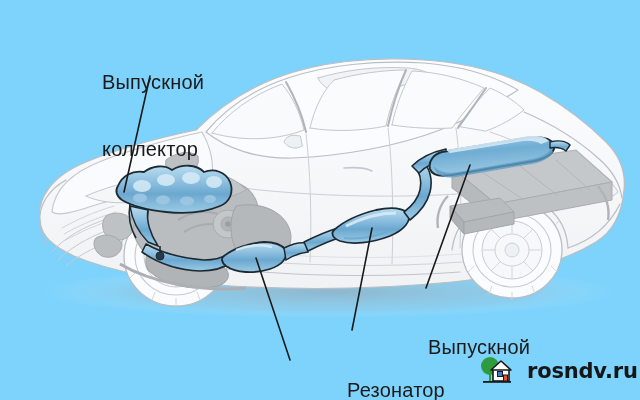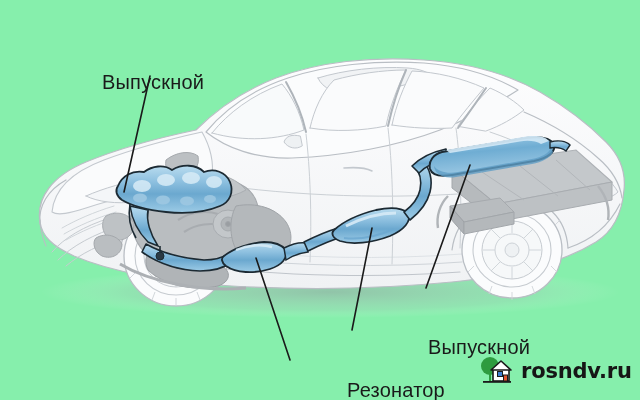--- a/index.html
+++ b/index.html
@@ -4,21 +4,21 @@
 <style>
   html, body {
     margin: 0;
     padding: 0;
     background: #ffffff;
   }
   #stage {
     position: relative;
     width: 640px;
     height: 400px;
-    background: #86efac;
+    background: #7dd3fc;
     overflow: hidden;
     font-family: "Liberation Sans", "DejaVu Sans", sans-serif;
   }
   #artwork {
     position: absolute;
     left: 0; top: 0;
     width: 640px;
     height: 400px;
   }
   .label {
@@ -36,21 +36,21 @@
   #label-muffler  { left: 428px; top: 291px; }
   #label-resonator{ left: 347px; top: 334px; }
   #label-catalyst { left: 246px; top: 364px; }
 
   #watermark {
     position: absolute;
     left: 479px;
     top: 356px;
     display: flex;
     align-items: center;
-    gap: 8px;
+    gap: 14px;
   }
   #watermark .wm-text {
     color: #161616;
     font-family: "DejaVu Sans", "Liberation Sans", sans-serif;
     font-size: 21px;
     font-weight: bold;
     letter-spacing: -0.2px;
     line-height: 1;
   }
 </style>
@@ -443,20 +443,21 @@
       <line x1="150" y1="76" x2="124" y2="192"></line>
       <line x1="426" y1="288" x2="470" y2="165"></line>
       <line x1="352" y1="330" x2="372" y2="228"></line>
       <line x1="290" y1="360" x2="256" y2="258"></line>
     </g>
 
   </svg>
 
   <div class="label" id="label-manifold">
     <div>Выпускной</div>
+    <div>коллектор</div>
   </div>
 
   <div class="label" id="label-muffler">
     <div>Выпускной</div>
   </div>
 
   <div class="label" id="label-resonator">
     <div>Резонатор</div>
   </div>
 

